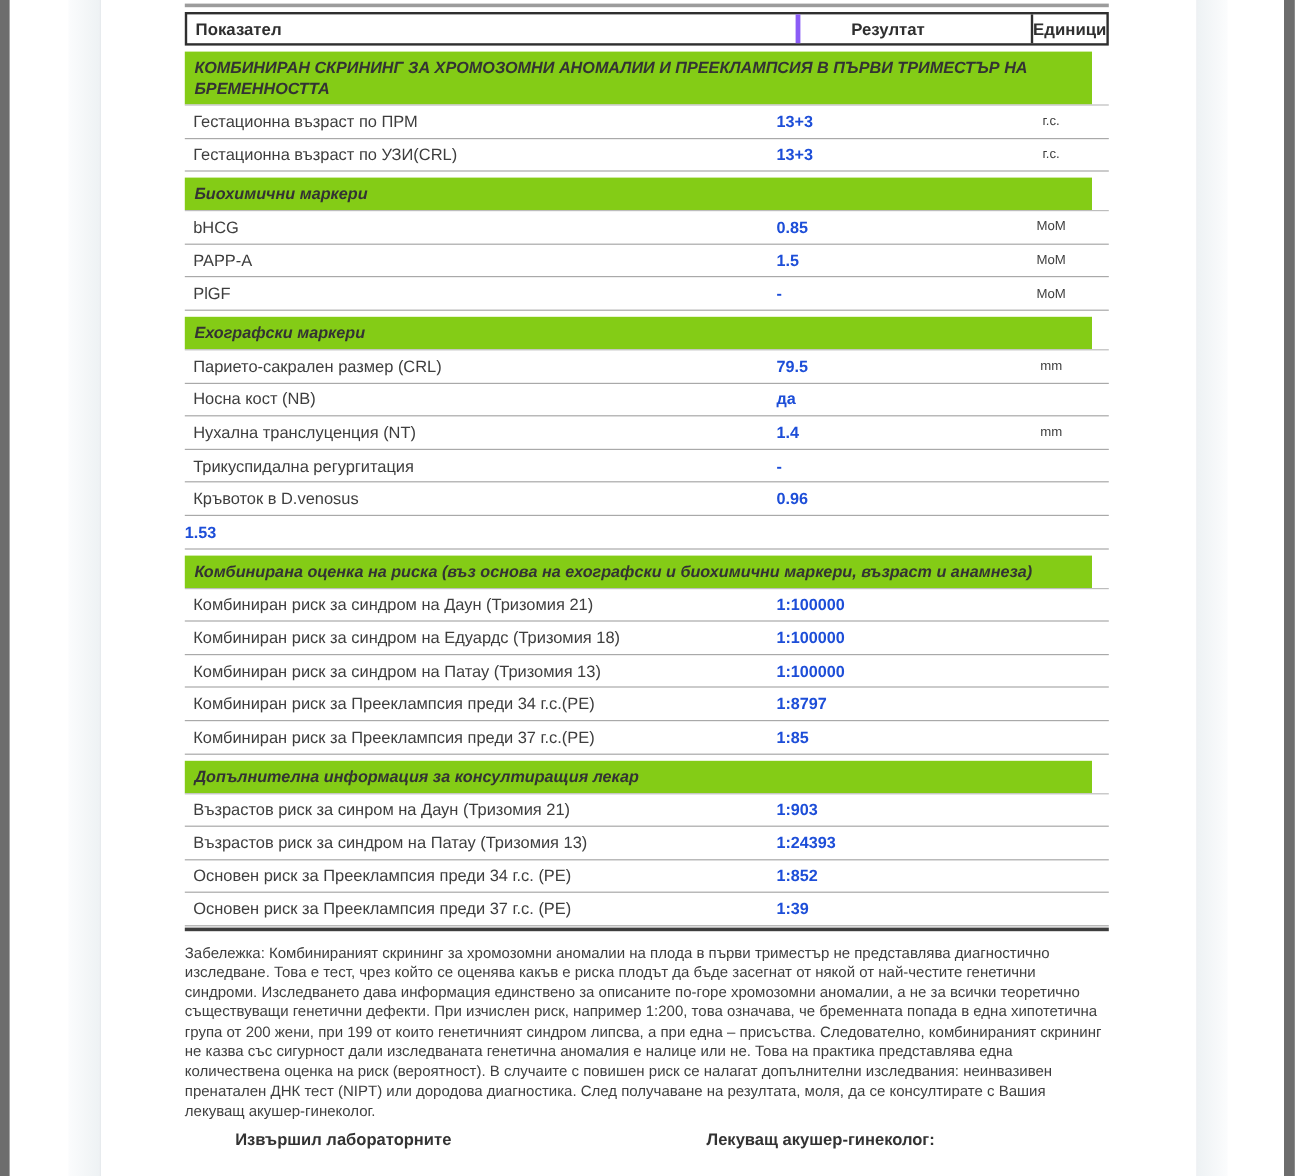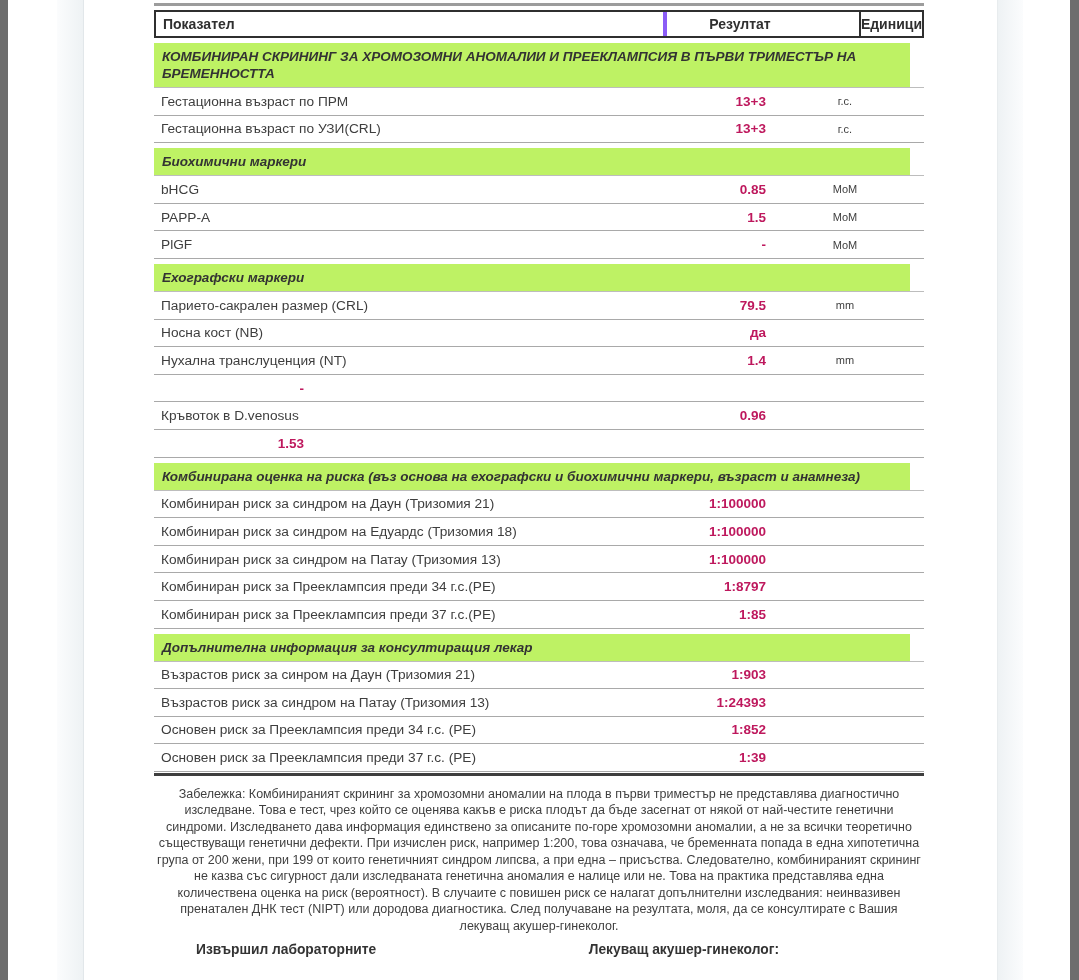--- a/index.html
+++ b/index.html
@@ -30,42 +30,42 @@
     border:2px solid #2f2f2f; box-sizing:border-box;
     font-weight:bold; font-size:14px; color:#2f2f2f;gap:46px;
   }
   .th { display:flex; align-items:center; box-sizing:border-box; }
   .th-ind  { width:462px; padding-left:7px; }
   .th-res  { width:150px; border-left:4px solid #8b5cf6; justify-content:center; }
   .th-unit { flex:1; border-left:2px solid #2f2f2f; justify-content:center; }
 
   .band {
     margin-top:5px; width:756px; box-sizing:border-box;
-    background:#bef264; color:#333333;
+    background:#84cc16; color:#333333;
     font-weight:bold; font-style:italic;
     font-size:13.5px; line-height:17px;
     padding:5px 8px;
   }
 
   .rows { border-top:1px solid #bdbdbd; }
   .row {
     display:flex; height:27.6px; align-items:center;
     border-bottom:1px solid #a9a9a9;
-    font-size:13.7px; box-sizing:border-box;
+    font-size:13.7px; box-sizing:border-box;gap:31px;
   }
   .c-ind  { width:462px; padding-left:7px; box-sizing:border-box; color:#3e3e3e;
             white-space:nowrap; overflow:hidden; }
-  .c-res  { width:150px; text-align:right; font-weight:bold; color:#be185d; font-size:13.5px; }
+  .c-res  { width:150px; text-align:left; font-weight:bold; color:#1d4ed8; font-size:13.5px; }
   .c-unit { flex:1; text-align:center; color:#3e3e3e; font-size:11px; }
 
   .thick-line { height:3px; background:#3e3e3e; margin-top:1px; }
 
   .note {
     margin-top:10px; font-size:12.5px; line-height:16.5px;
-    color:#3f3f3f; text-align:center;
+    color:#3f3f3f; text-align:left;
   }
 
   .footer { display:flex; margin-top:8px; font-weight:bold; font-size:13.8px; color:#333333; }
   .f-left  { margin-left:42px; }
   .f-right { margin-left:auto; margin-right:145px; text-align:center; }
 </style>
 </head>
 <body>
 
 <div class="edge edge-left"></div>
@@ -127,20 +127,21 @@
       <div class="c-ind">Носна кост (NB)</div>
       <div class="c-res">да</div>
       <div class="c-unit"></div>
     </div>
     <div class="row">
       <div class="c-ind">Нухална транслуценция (NT)</div>
       <div class="c-res">1.4</div>
       <div class="c-unit">mm</div>
     </div>
     <div class="row">
+      <div class="c-ind">Трикуспидална регургитация</div>
       <div class="c-res">-</div>
       <div class="c-unit"></div>
     </div>
     <div class="row">
       <div class="c-ind">Кръвоток в D.venosus</div>
       <div class="c-res">0.96</div>
       <div class="c-unit"></div>
     </div>
     <div class="row">
       <div class="c-res">1.53</div>

